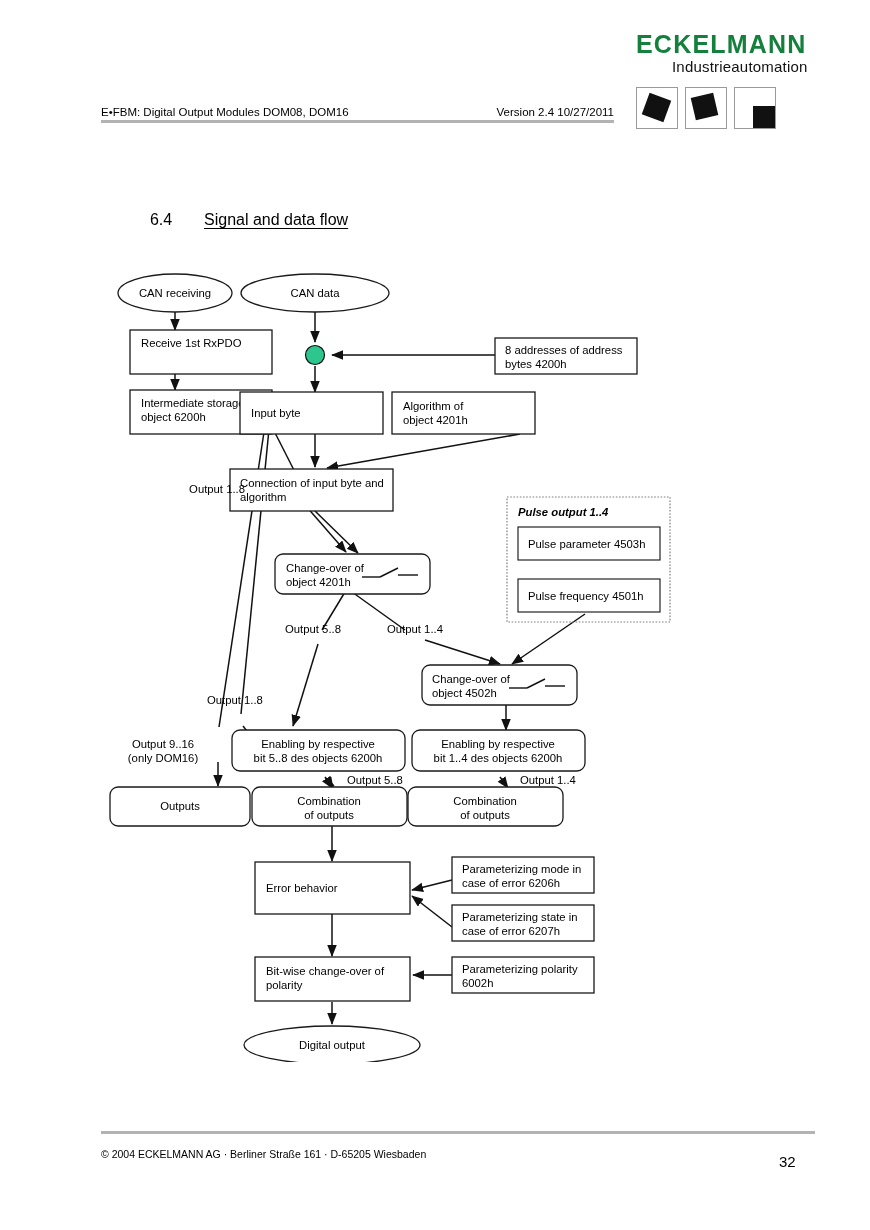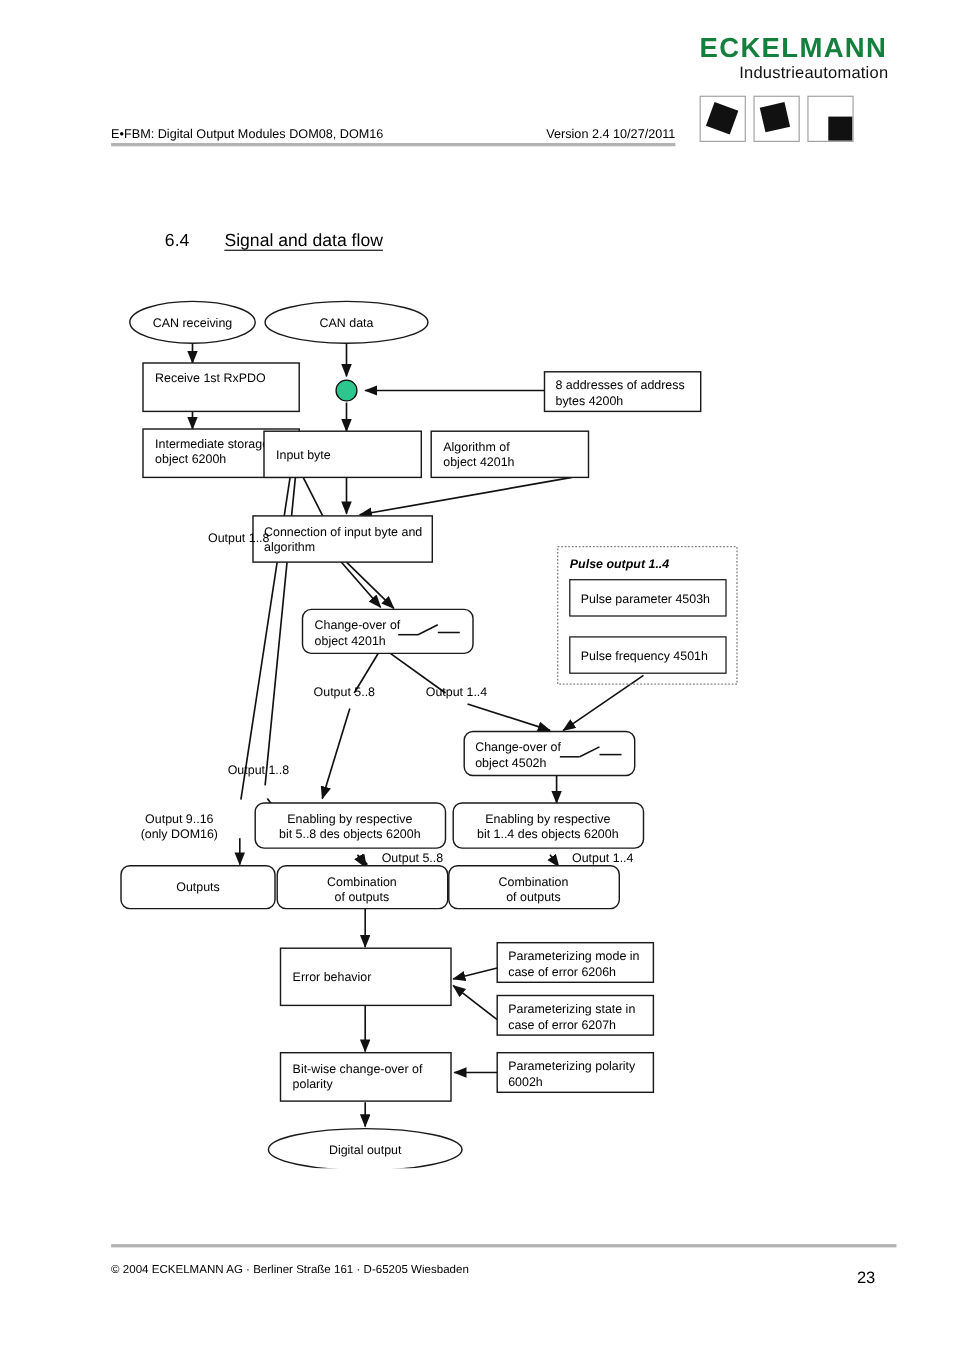--- a/index.html
+++ b/index.html
@@ -28,21 +28,21 @@
     position:relative; overflow:hidden; background:#fff;
   }
   .mark i { position:absolute; background:#111; display:block; }
   .mark.m1 i { width:23px; height:23px; left:8px; top:8px; transform:rotate(20deg); }
   .mark.m2 i { width:23px; height:23px; left:7px; top:7px; transform:rotate(-13deg); }
   .mark.m3 i { width:22px; height:22px; right:0px; bottom:0px; }
 
   
   .header { position:absolute; left:101px; top:106px; width:513px; }
   .header-row { display:flex; justify-content:space-between; align-items:center;
-                font-size:11.5px; padding-bottom:2px;margin-top:10px; }
+                font-size:11.5px; padding-bottom:2px; }
   .header-rule { height:3px; background:#b3b3b3; }
 
   
   .sec { position:absolute; left:118px; top:211px; display:flex;text-align:center; }
   .sec-num { font-size:16px; width:86px; }
   .sec-title { font-size:16px; text-decoration:underline; text-underline-offset:3px; }
 
   
   .diagram { position:absolute; left:100px; top:262px; }
   svg text { font-family:"Liberation Sans", sans-serif; fill:#000; }
@@ -260,15 +260,15 @@
     <text class="t" x="63" y="500" text-anchor="middle">(only DOM16)</text>
     <text class="t" x="247" y="522">Output 5..8</text>
     <text class="t" x="420" y="522">Output 1..4</text>
   </svg>
   </div>
 
   <div class="footer-rule"></div>
   <div class="footer">
     <div>©  2004 ECKELMANN AG · Berliner Straße 161 · D-65205 Wiesbaden</div>
   </div>
-  <div class="pageno">23</div>
+  <div class="pageno">32</div>
 
 </div>
 
 </body></html>

